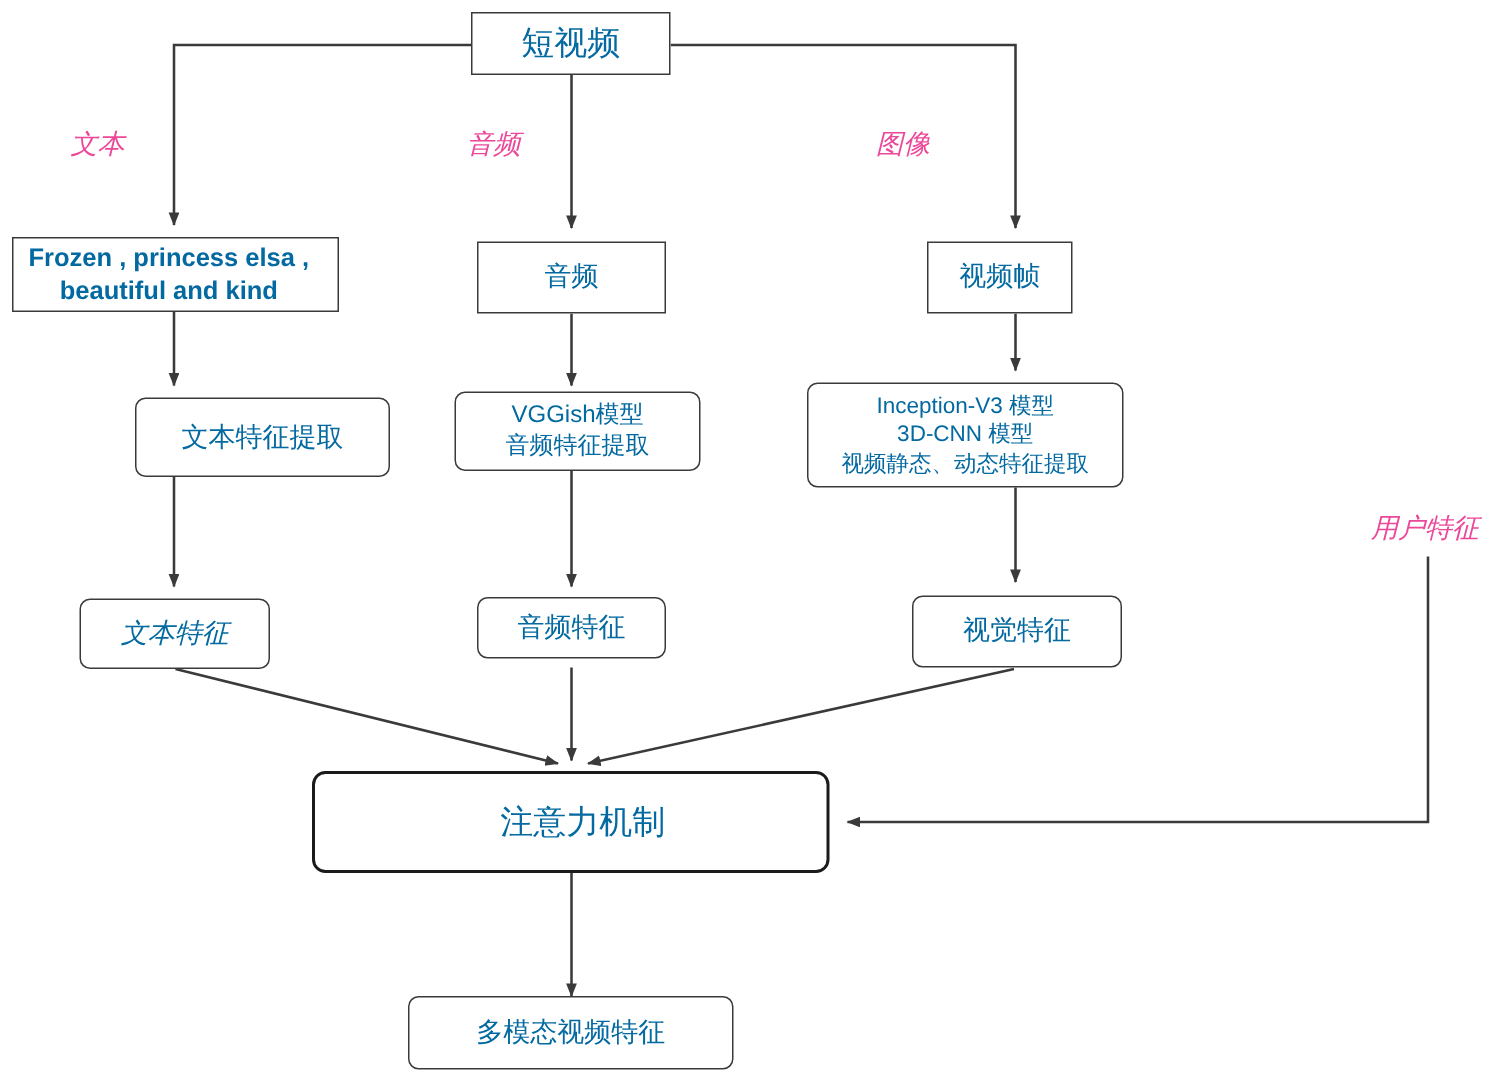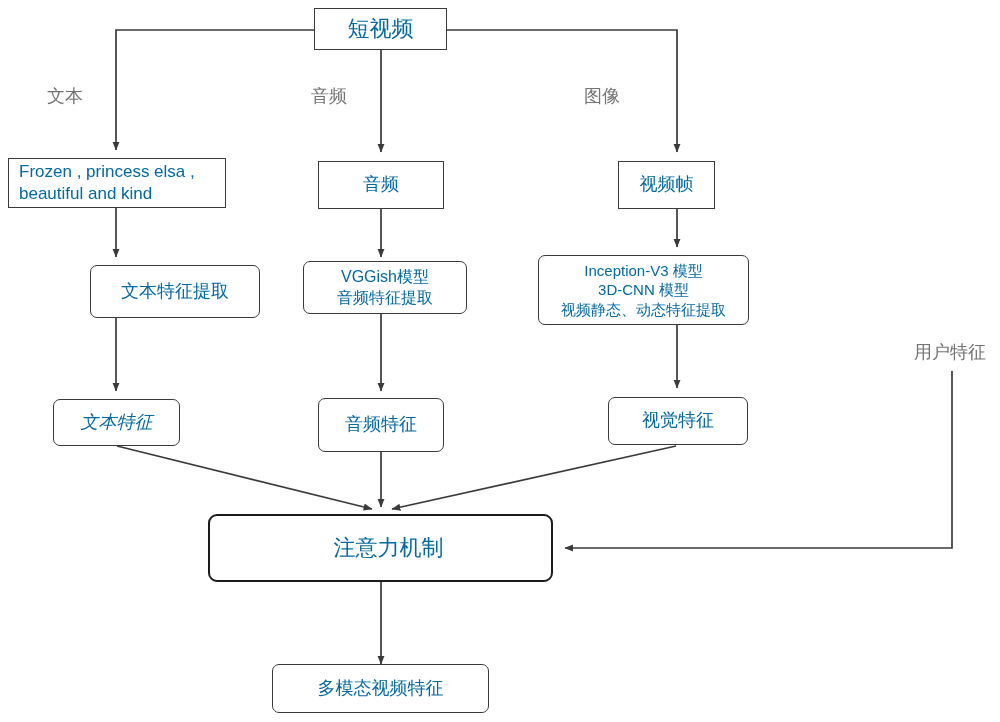--- a/index.html
+++ b/index.html
@@ -37,32 +37,34 @@
     border: 1.6px solid #3a3a3a;
     color: #0369a1;
     line-height: 1.28;
     white-space: pre-line;
     padding: 2px 4px;
   }
   .node.rounded { border-radius: 7px; }
   .node.sharp   { border-radius: 0px; }
   .node.left-align {
     justify-content: flex-start;
-    text-align: left;
+    text-align: center;
     padding-left: 10px;
+    font-weight: bold;
   }
   .node.emphasis {
     border: 2.6px solid #1b1b1b;
     border-radius: 9px;
     padding-left: 20px;
   }
   .edge-label {
     position: absolute;
-    color: #737373;
+    color: #ec4899;
     white-space: nowrap;
+    font-style: italic;
   }
   .fs-18 { font-size: 18px; }
   .fs-17 { font-size: 17px; }
   .fs-16 { font-size: 16px; }
   .fs-15 { font-size: 15px; }
   .fs-22 { font-size: 22px; }
 </style>
 </head>
 <body>
 
@@ -118,21 +120,21 @@
 
   <div class="node rounded fs-16" style="left:303px; top:261px; width:164px; height:53px;">VGGish模型
 音频特征提取</div>
 
   <div class="node rounded fs-15" style="left:538px; top:255px; width:211px; height:70px;">Inception-V3 模型
 3D-CNN 模型
 视频静态、动态特征提取</div>
 
   <div class="node rounded fs-18" style="left:53px; top:399px; width:127px; height:47px;font-style:italic;">文本特征</div>
 
-  <div class="node rounded fs-18" style="left:318px; top:398px; width:126px; height:54px;">音频特征</div>
+  <div class="node rounded fs-18" style="left:318px; top:398px; width:126px; height:41px;">音频特征</div>
 
   <div class="node rounded fs-18" style="left:608px; top:397px; width:140px; height:48px;">视觉特征</div>
 
   <div class="node emphasis fs-22" style="left:208px; top:514px; width:345px; height:68px;">注意力机制</div>
 
   <div class="node rounded fs-18" style="left:272px; top:664px; width:217px; height:49px;">多模态视频特征</div>
 
 </div>
 
 </body></html>

